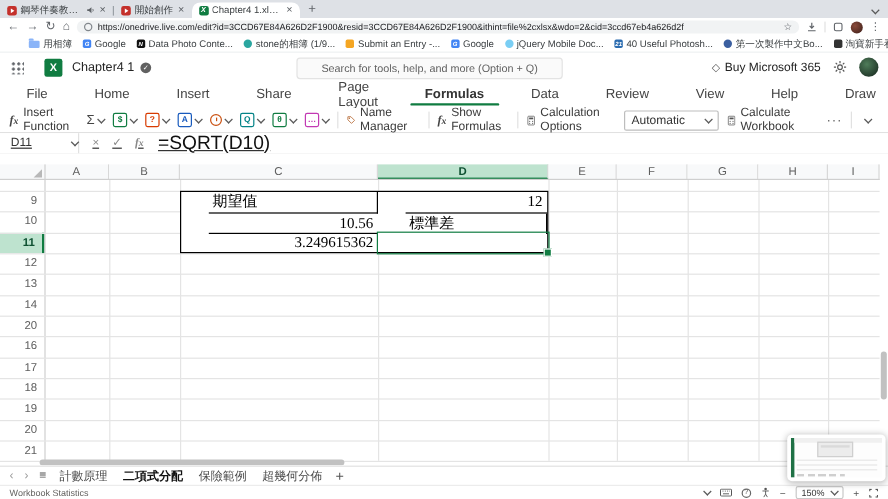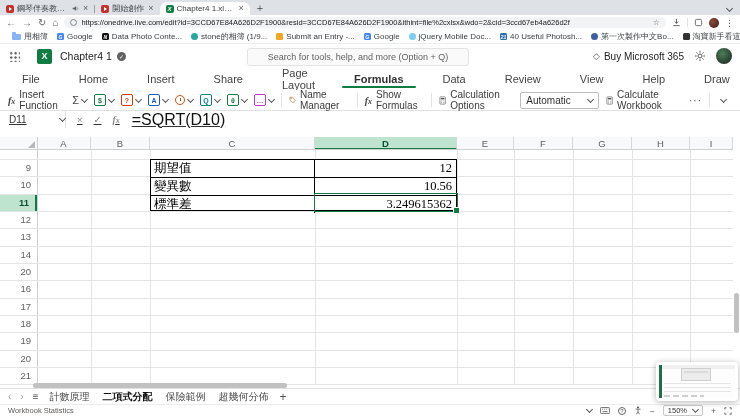--- a/index.html
+++ b/index.html
@@ -27,21 +27,21 @@
   .chromebar{position:absolute;left:0;top:15px;width:740px;height:15px;background:#fff;display:flex;align-items:center;gap:6px;padding:0 6px;box-sizing:border-box;}
   .navic{color:#5f6368;font-size:10px;line-height:10px;}
   .urlpill{flex:1;height:11px;background:#f1f3f4;border-radius:6px;display:flex;align-items:center;padding:0 6px;gap:4px;min-width:0;}
   .siteic{width:7px;height:7px;border-radius:50%;border:1.2px solid #80868b;box-sizing:border-box;flex:0 0 auto;}
   .url{font-size:7.5px;color:#202124;white-space:nowrap;overflow:hidden;text-overflow:ellipsis;flex:1;}
   .star{color:#5f6368;font-size:8px;flex:0 0 auto;}
   .tb-ic{color:#5f6368;font-size:9px;}
   .avatar-sm{width:10px;height:10px;border-radius:50%;background:radial-gradient(circle at 35% 35%,#8a4a3a,#3a1d18);}
 
   
-  .bmbar{position:absolute;left:0;top:30px;width:740px;height:14px;background:#fff;display:flex;align-items:center;gap:9px;padding:0 12px;box-sizing:border-box;border-bottom:1px solid #eceff1;}
+  .bmbar{position:absolute;left:0;top:30px;width:740px;height:14px;background:#fff;display:flex;align-items:center;gap:9px;padding:0 24px;box-sizing:border-box;border-bottom:1px solid #eceff1;}
   .bm{display:flex;align-items:center;gap:3px;font-size:8px;color:#3c4043;white-space:nowrap;}
   .bm em{font-style:normal;}
   .favb{width:7px;height:7px;border-radius:1.5px;display:inline-flex;align-items:center;justify-content:center;color:#fff;font-size:5px;font-weight:bold;flex:0 0 auto;}
   .folder{width:9px;height:6px;background:#8ab4f8;border-radius:1px;position:relative;}
   .folder:before{content:"";position:absolute;left:0;top:-2px;width:4px;height:2px;background:#8ab4f8;border-radius:1px 1px 0 0;}
 
   
   .xl-title{position:absolute;left:0;top:44px;width:740px;height:24px;background:#fff;display:flex;align-items:center;}
   .waffle{width:11px;height:11px;margin-left:9px;background-image:radial-gradient(#5f6368 1.1px,transparent 1.3px);background-size:4.4px 4.4px;background-position:0 0;}
   .xl-logo{width:15px;height:15px;background:#107c41;border-radius:2px;color:#fff;font-weight:bold;font-size:9px;display:flex;align-items:center;justify-content:center;margin-left:17px;}
@@ -89,21 +89,21 @@
   .hdrrow-border{position:absolute;left:0;top:21px;width:733px;height:1px;background:#cfcfcf;}
   .colhdr.sel{background:#bee3cf;color:#0f5132;border-bottom:2px solid #107c41;font-weight:bold;}
   .selall{position:absolute;left:0;top:9px;width:37px;height:13px;background:#f8f9fa;}
   .selall:after{content:"";position:absolute;right:2px;bottom:2px;border-left:7px solid transparent;border-bottom:7px solid #b8b8b8;}
   .gutcell{position:absolute;left:0;width:37px;font-size:9.5px;color:#5e5e5e;text-align:right;padding-right:6px;box-sizing:border-box;}
   .gutcell.sel{background:#bee3cf;color:#0f5132;font-weight:bold;border-right:2px solid #107c41;}
   .gutline{position:absolute;left:37px;top:9px;width:1px;height:247px;background:#cfcfcf;}
   .colline{position:absolute;top:22px;width:1px;height:234px;background:#e4e4e4;}
   .rowline{position:absolute;left:0;width:733px;height:1px;background:#e4e4e4;}
   .tablebox{position:absolute;left:150px;top:31px;width:307px;height:52px;border:1.5px solid #000;box-sizing:border-box;display:grid;grid-template-columns:164px 1fr;grid-template-rows:1fr 1fr 1fr;background:#fff;font-family:"Liberation Serif","DejaVu Serif",serif;font-size:12.5px;color:#000;}
-  .tc{border-bottom:1px solid #000;display:flex;align-items:center;padding:0 3px;box-sizing:border-box;}
+  .tc{border-bottom:1px solid #000;display:flex;align-items:center;padding:0 3px;box-sizing:border-box;margin-left:23px;}
   .tc.lbl{border-right:1px solid #000;}
   .tc.val{justify-content:flex-end;padding-right:4px;}
   .tc.r3{border-bottom:none;}
   .selbox{position:absolute;left:314px;top:65px;width:144px;height:19px;border:1.6px solid #107c41;box-sizing:border-box;pointer-events:none;}
   .handle{position:absolute;right:-2.5px;bottom:-2.5px;width:5px;height:5px;background:#107c41;border:1px solid #fff;}
   .vscroll{position:absolute;right:1px;top:165px;width:5px;height:40px;background:#c1c1c1;border-radius:3px;}
   .hscroll{position:absolute;left:33px;top:255px;width:254px;height:5px;background:#c1c1c1;border-radius:3px;}
 
   
   .sheetbar{position:absolute;left:0;top:388px;width:740px;height:16px;background:#fff;border-top:1px solid #e1e1e1;display:flex;align-items:center;gap:9px;padding:0 8px;box-sizing:border-box;}
@@ -435,21 +435,20 @@
   <div class="rowline" style="top:170px"></div>
   <div class="rowline" style="top:187px"></div>
   <div class="rowline" style="top:204px"></div>
   <div class="rowline" style="top:222px"></div>
   <div class="rowline" style="top:239px"></div>
   <div class="rowline" style="top:256px"></div>
 
   <div class="tablebox">
     <div class="tc lbl">期望值</div>
     <div class="tc val">12</div>
-    <div class="tc lbl">變異數</div>
     <div class="tc val">10.56</div>
     <div class="tc lbl r3">標準差</div>
     <div class="tc val r3">3.249615362</div>
   </div>
 
   <div class="selbox">
     <span class="handle"></span>
   </div>
 
   <div class="vscroll"></div>

